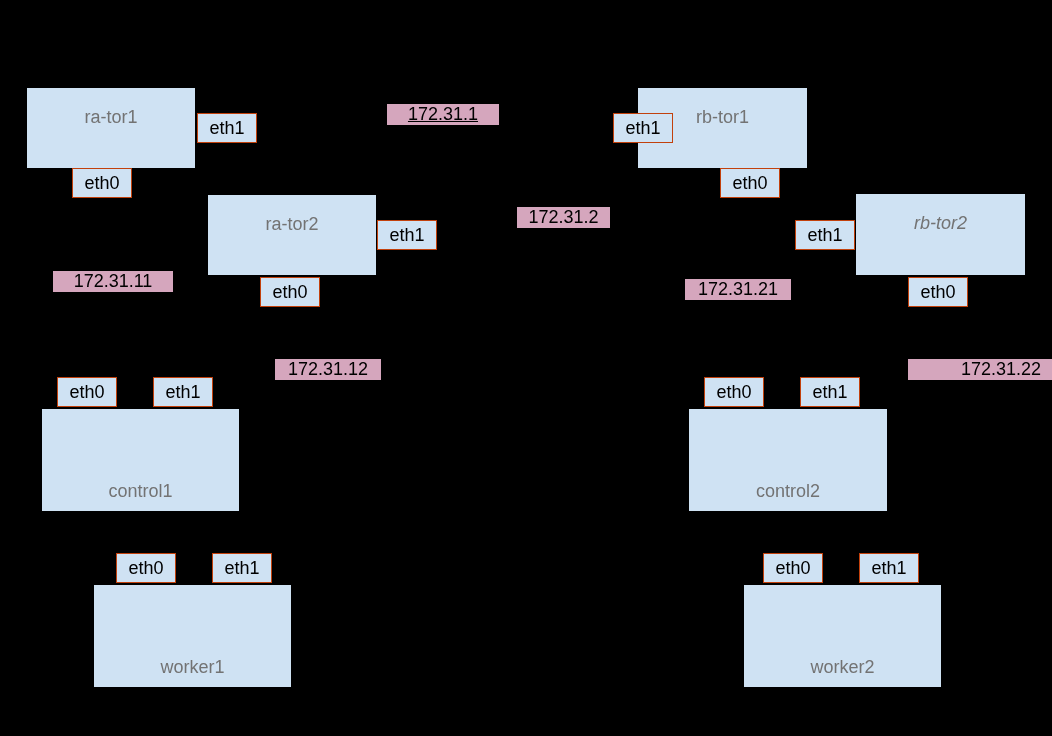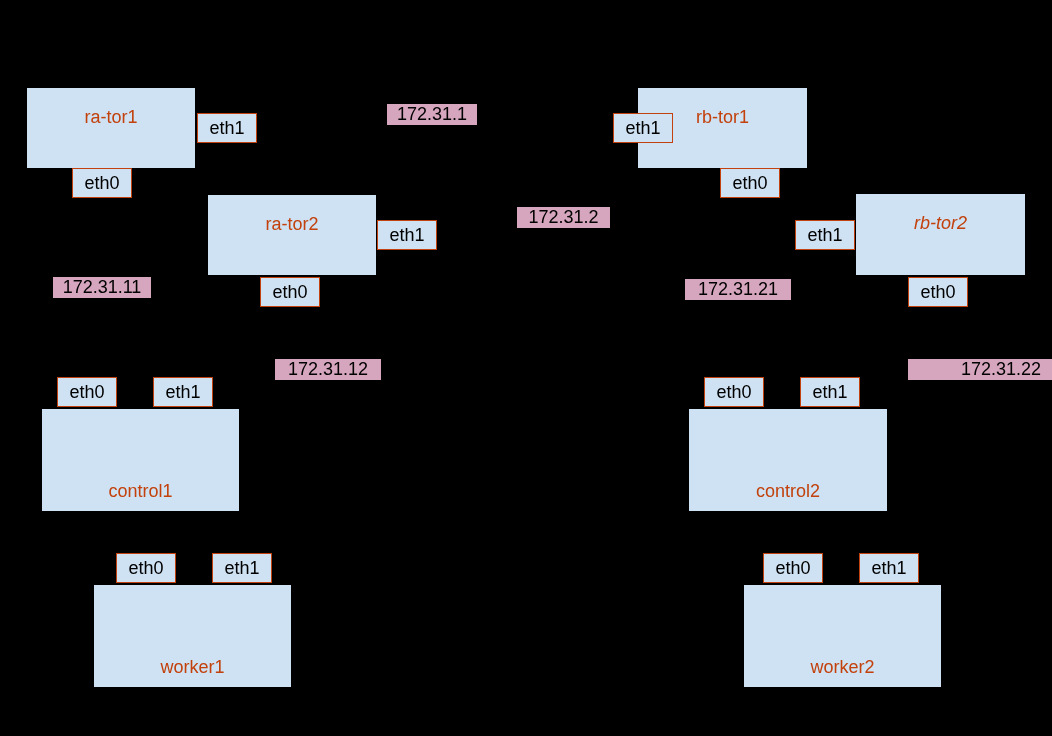--- a/index.html
+++ b/index.html
@@ -16,21 +16,21 @@
     background: #cfe2f3;
     border: 1px solid #000000;
     box-sizing: border-box;
     z-index: 1;
   }
   .node-label {
     position: absolute;
     left: 0; right: 0;
     text-align: center;
     font-size: 18px;
-    color: #c2410c;
+    color: #737373;
     white-space: nowrap;
   }
   .tor .node-label { top: 19px; }
   .host .node-label { bottom: 9px; }
   .port {
     position: absolute;
     width: 60px;
     height: 30px;
     background: #cfe2f3;
     border: 1px solid #c2410c;
@@ -103,20 +103,20 @@
 
   <div class="port" style="left:704px; top:377px;">eth0</div>
   <div class="port" style="left:800px; top:377px;">eth1</div>
 
   <div class="port" style="left:116px; top:553px;">eth0</div>
   <div class="port" style="left:212px; top:553px;">eth1</div>
 
   <div class="port" style="left:763px; top:553px;">eth0</div>
   <div class="port" style="left:859px; top:553px;">eth1</div>
 
-  <div class="ip" style="left:387px; top:104px; width:90px;">172.31.1</div>
+  <div class="ip" style="left:387px; top:104px; width:112px;text-decoration:underline;">172.31.1</div>
   <div class="ip" style="left:517px; top:207px; width:93px;">172.31.2</div>
-  <div class="ip" style="left:53px; top:271px; width:98px;margin-top:6px;">172.31.11</div>
+  <div class="ip" style="left:53px; top:271px; width:120px;">172.31.11</div>
   <div class="ip" style="left:253px; top:359px; width:106px;margin-left:22px;">172.31.12</div>
   <div class="ip" style="left:685px; top:279px; width:106px;">172.31.21</div>
   <div class="ip" style="left:908px; top:359px; width:106px;padding-left:40px;">172.31.22</div>
 
 </div>
 
 </body></html>

